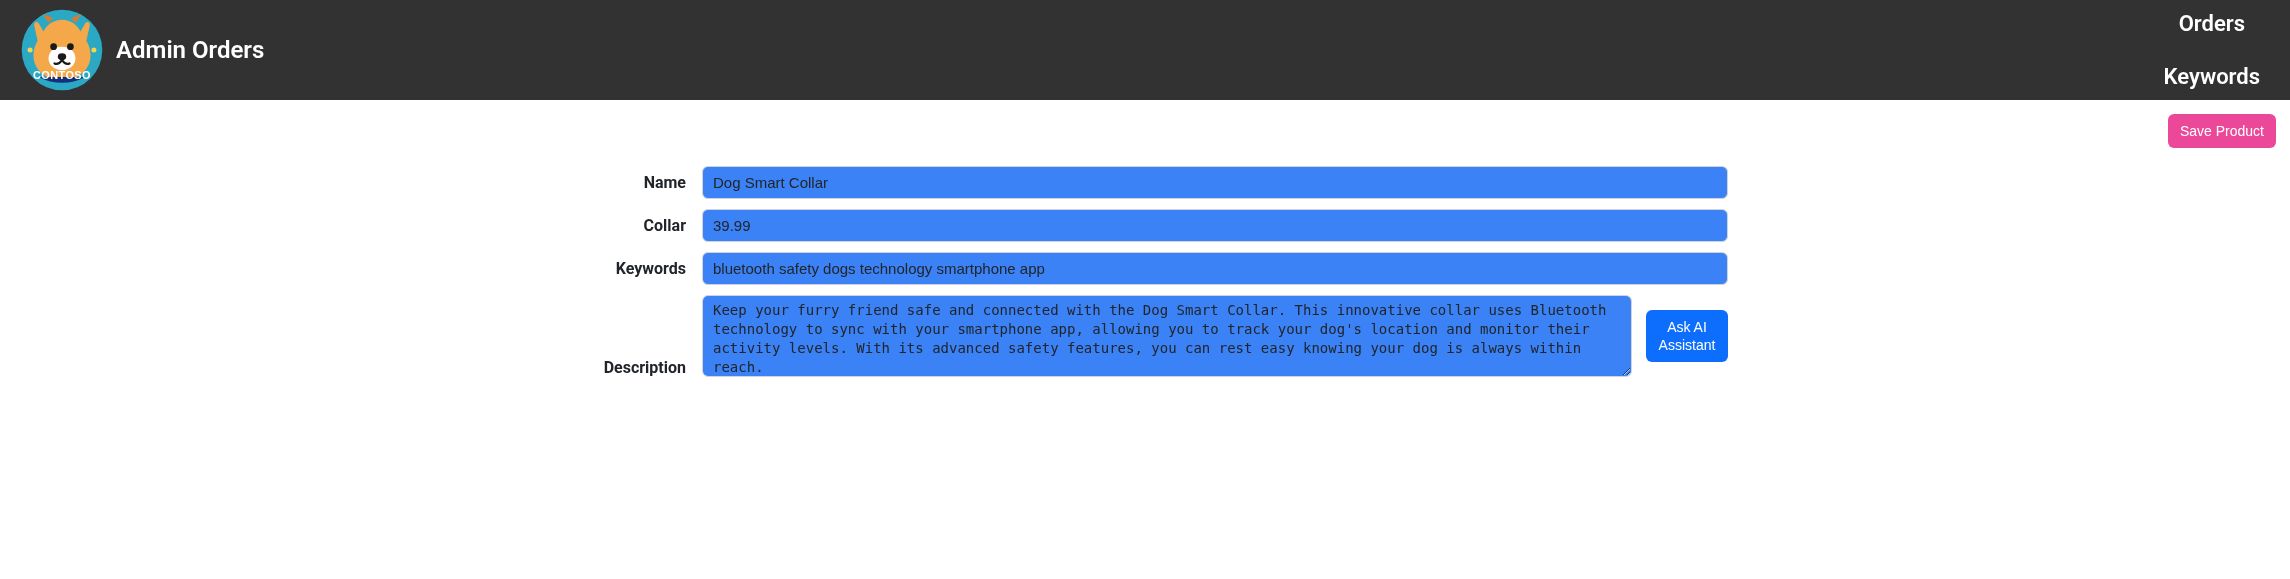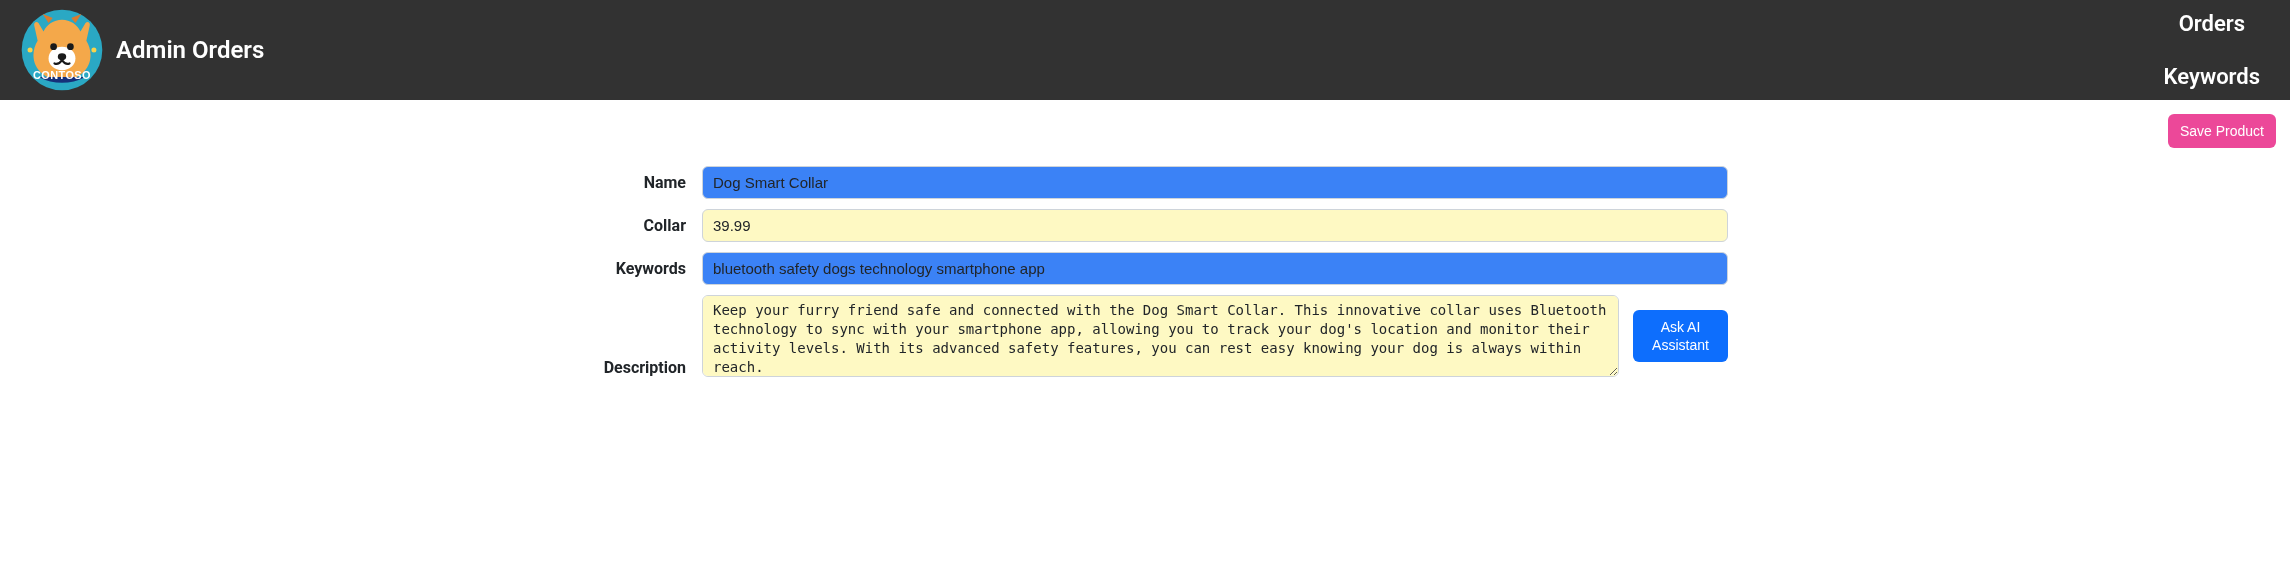--- a/index.html
+++ b/index.html
@@ -65,21 +65,21 @@
       padding: 8px 12px;
       line-height: 1.3;
     }
     .btn-primary-dark {
       background: #ec4899;
       color: #ffffff;
     }
     .btn-info {
       background: #0d6efd;
       color: #ffffff;
-      width: 95px;
+      width: 82px;
       padding: 8px 8px;
       text-align: center;
     }
     .form-wrap {
       max-width: 1166px;
       margin: 0 auto;
     }
     .form-row {
       display: flex;
       align-items: center;
@@ -98,21 +98,21 @@
       padding-right: 6px;
     }
     .form-control {
       flex: 1;
       border: 1px solid #ced4da;
       border-radius: 6px;
       padding: 5px 10px;
       font-size: 15px;
       line-height: 1.4;
       color: #212529;
-      background: #fef9c3;
+      background: #3b82f6;
       outline: none;
     }
     .form-control.highlight {
       background: #3b82f6;
     }
     textarea.form-control {
       font-family: ui-monospace, SFMono-Regular, Menlo, Consolas, monospace;
       font-size: 14px;
       line-height: 1.35;
       height: 82px;

